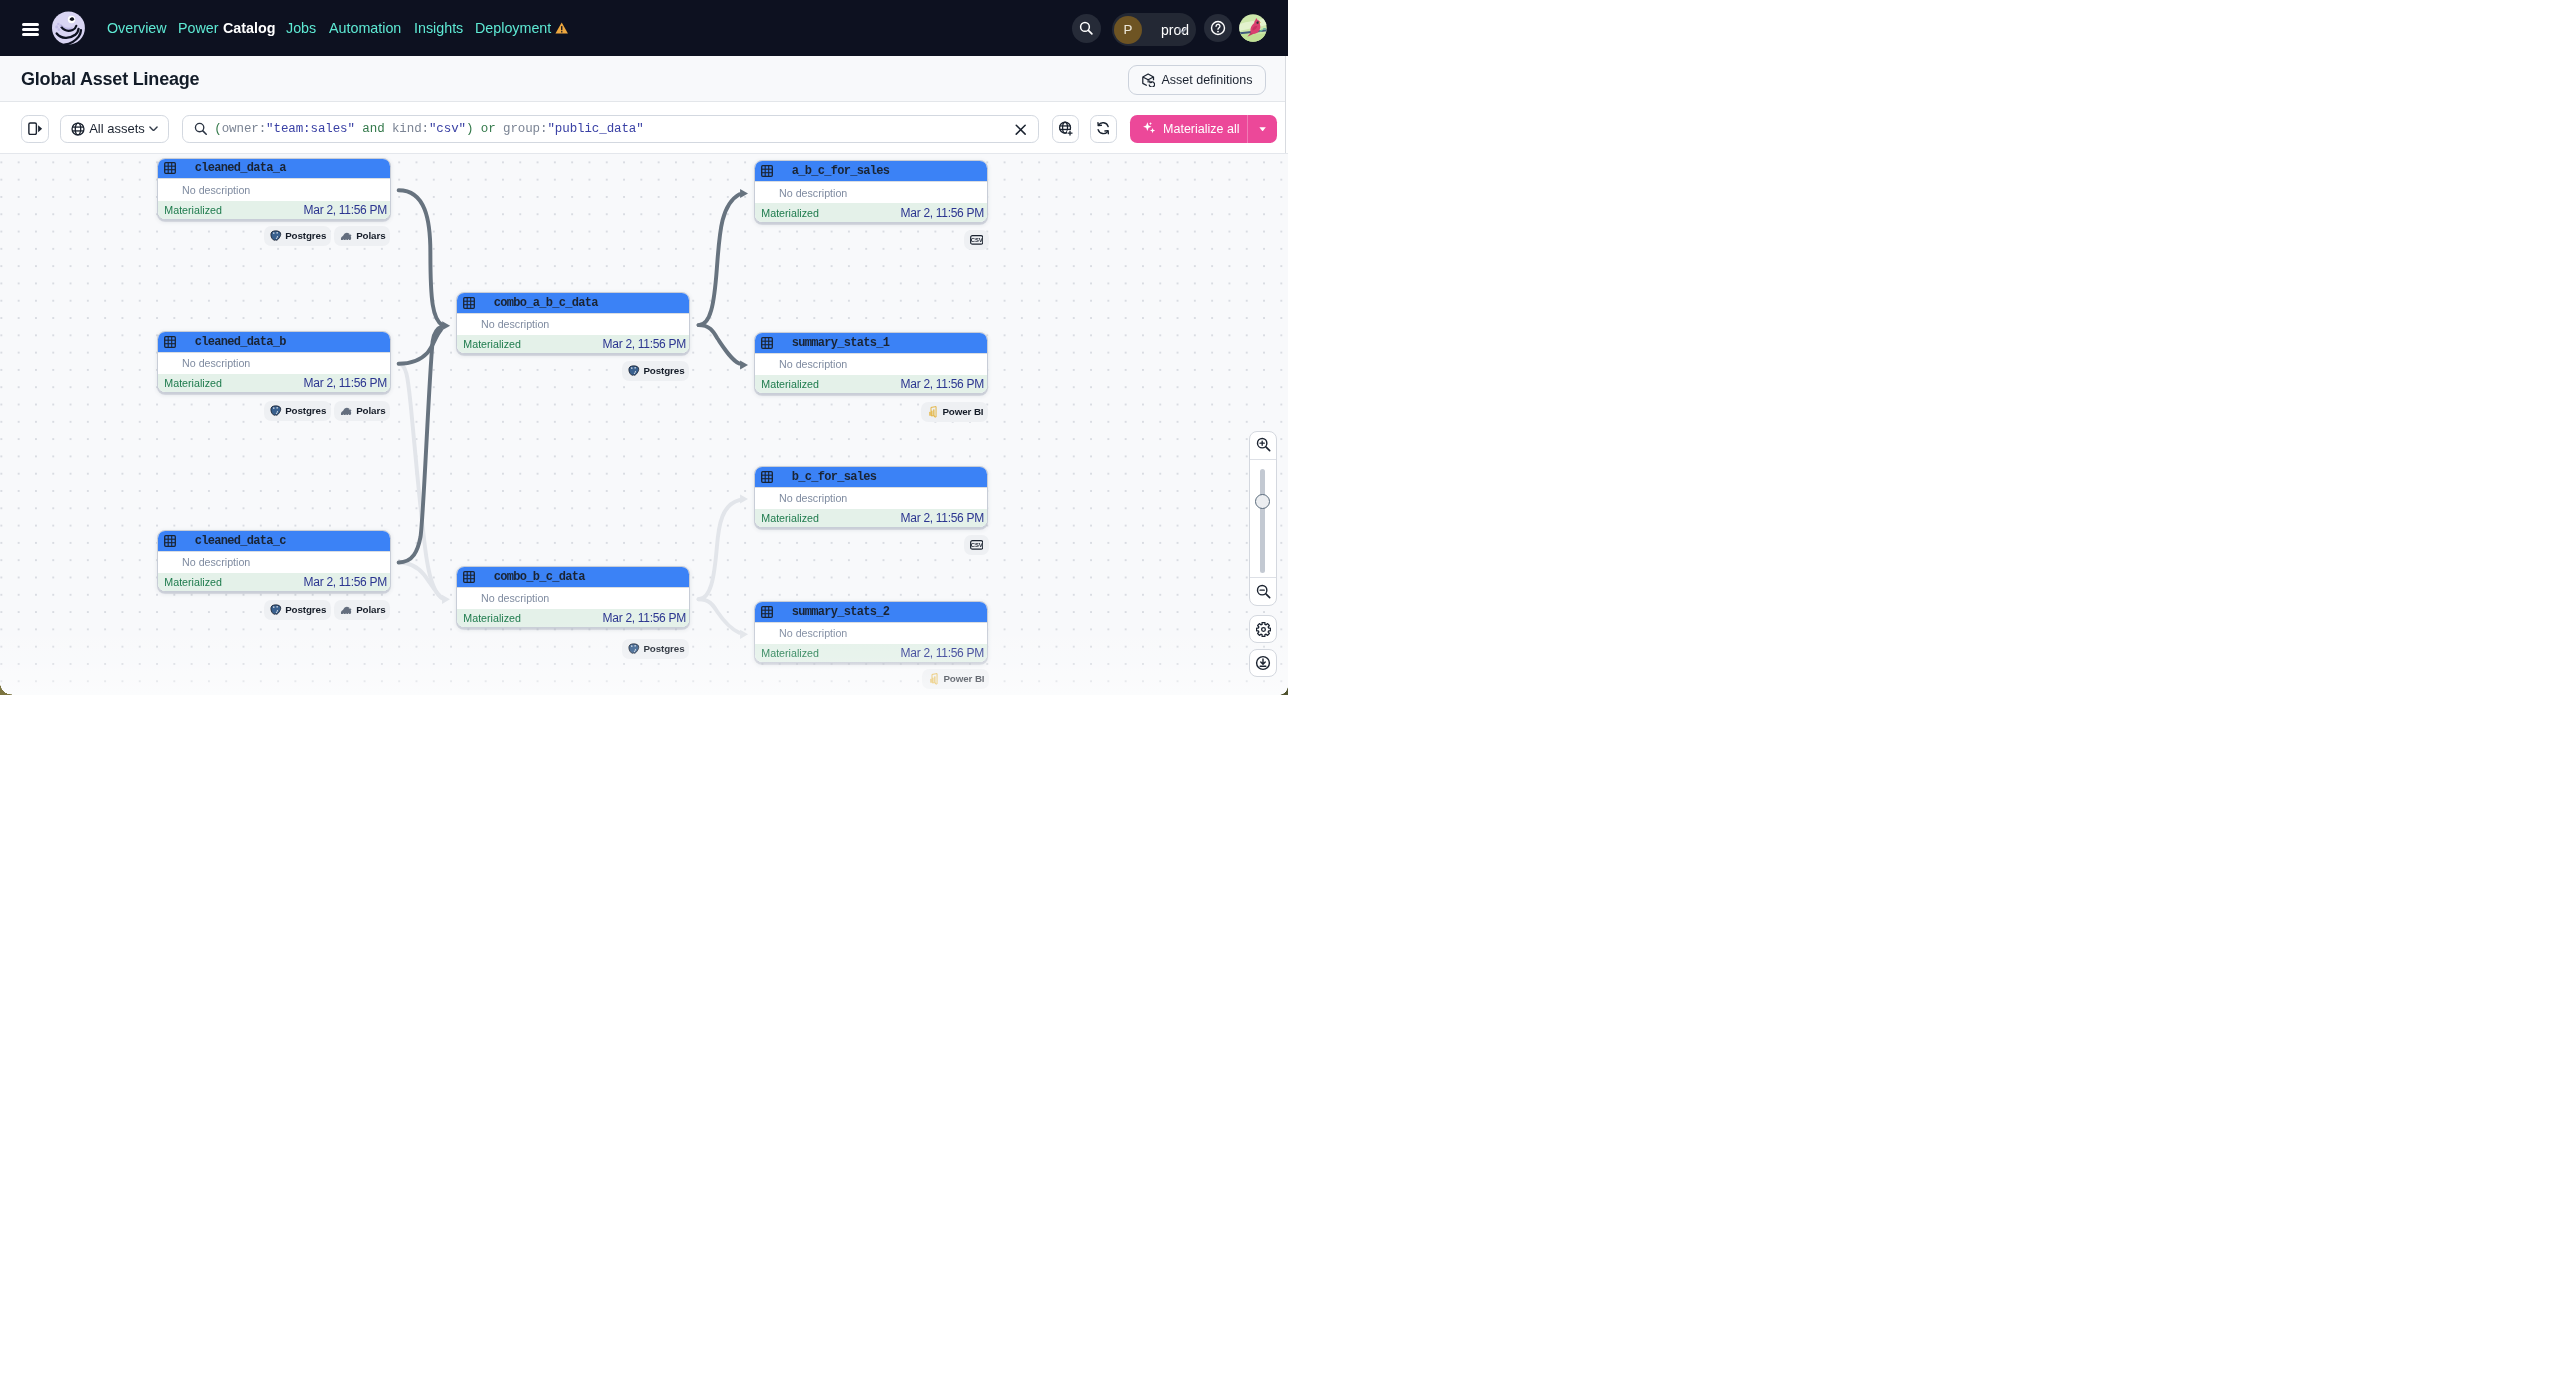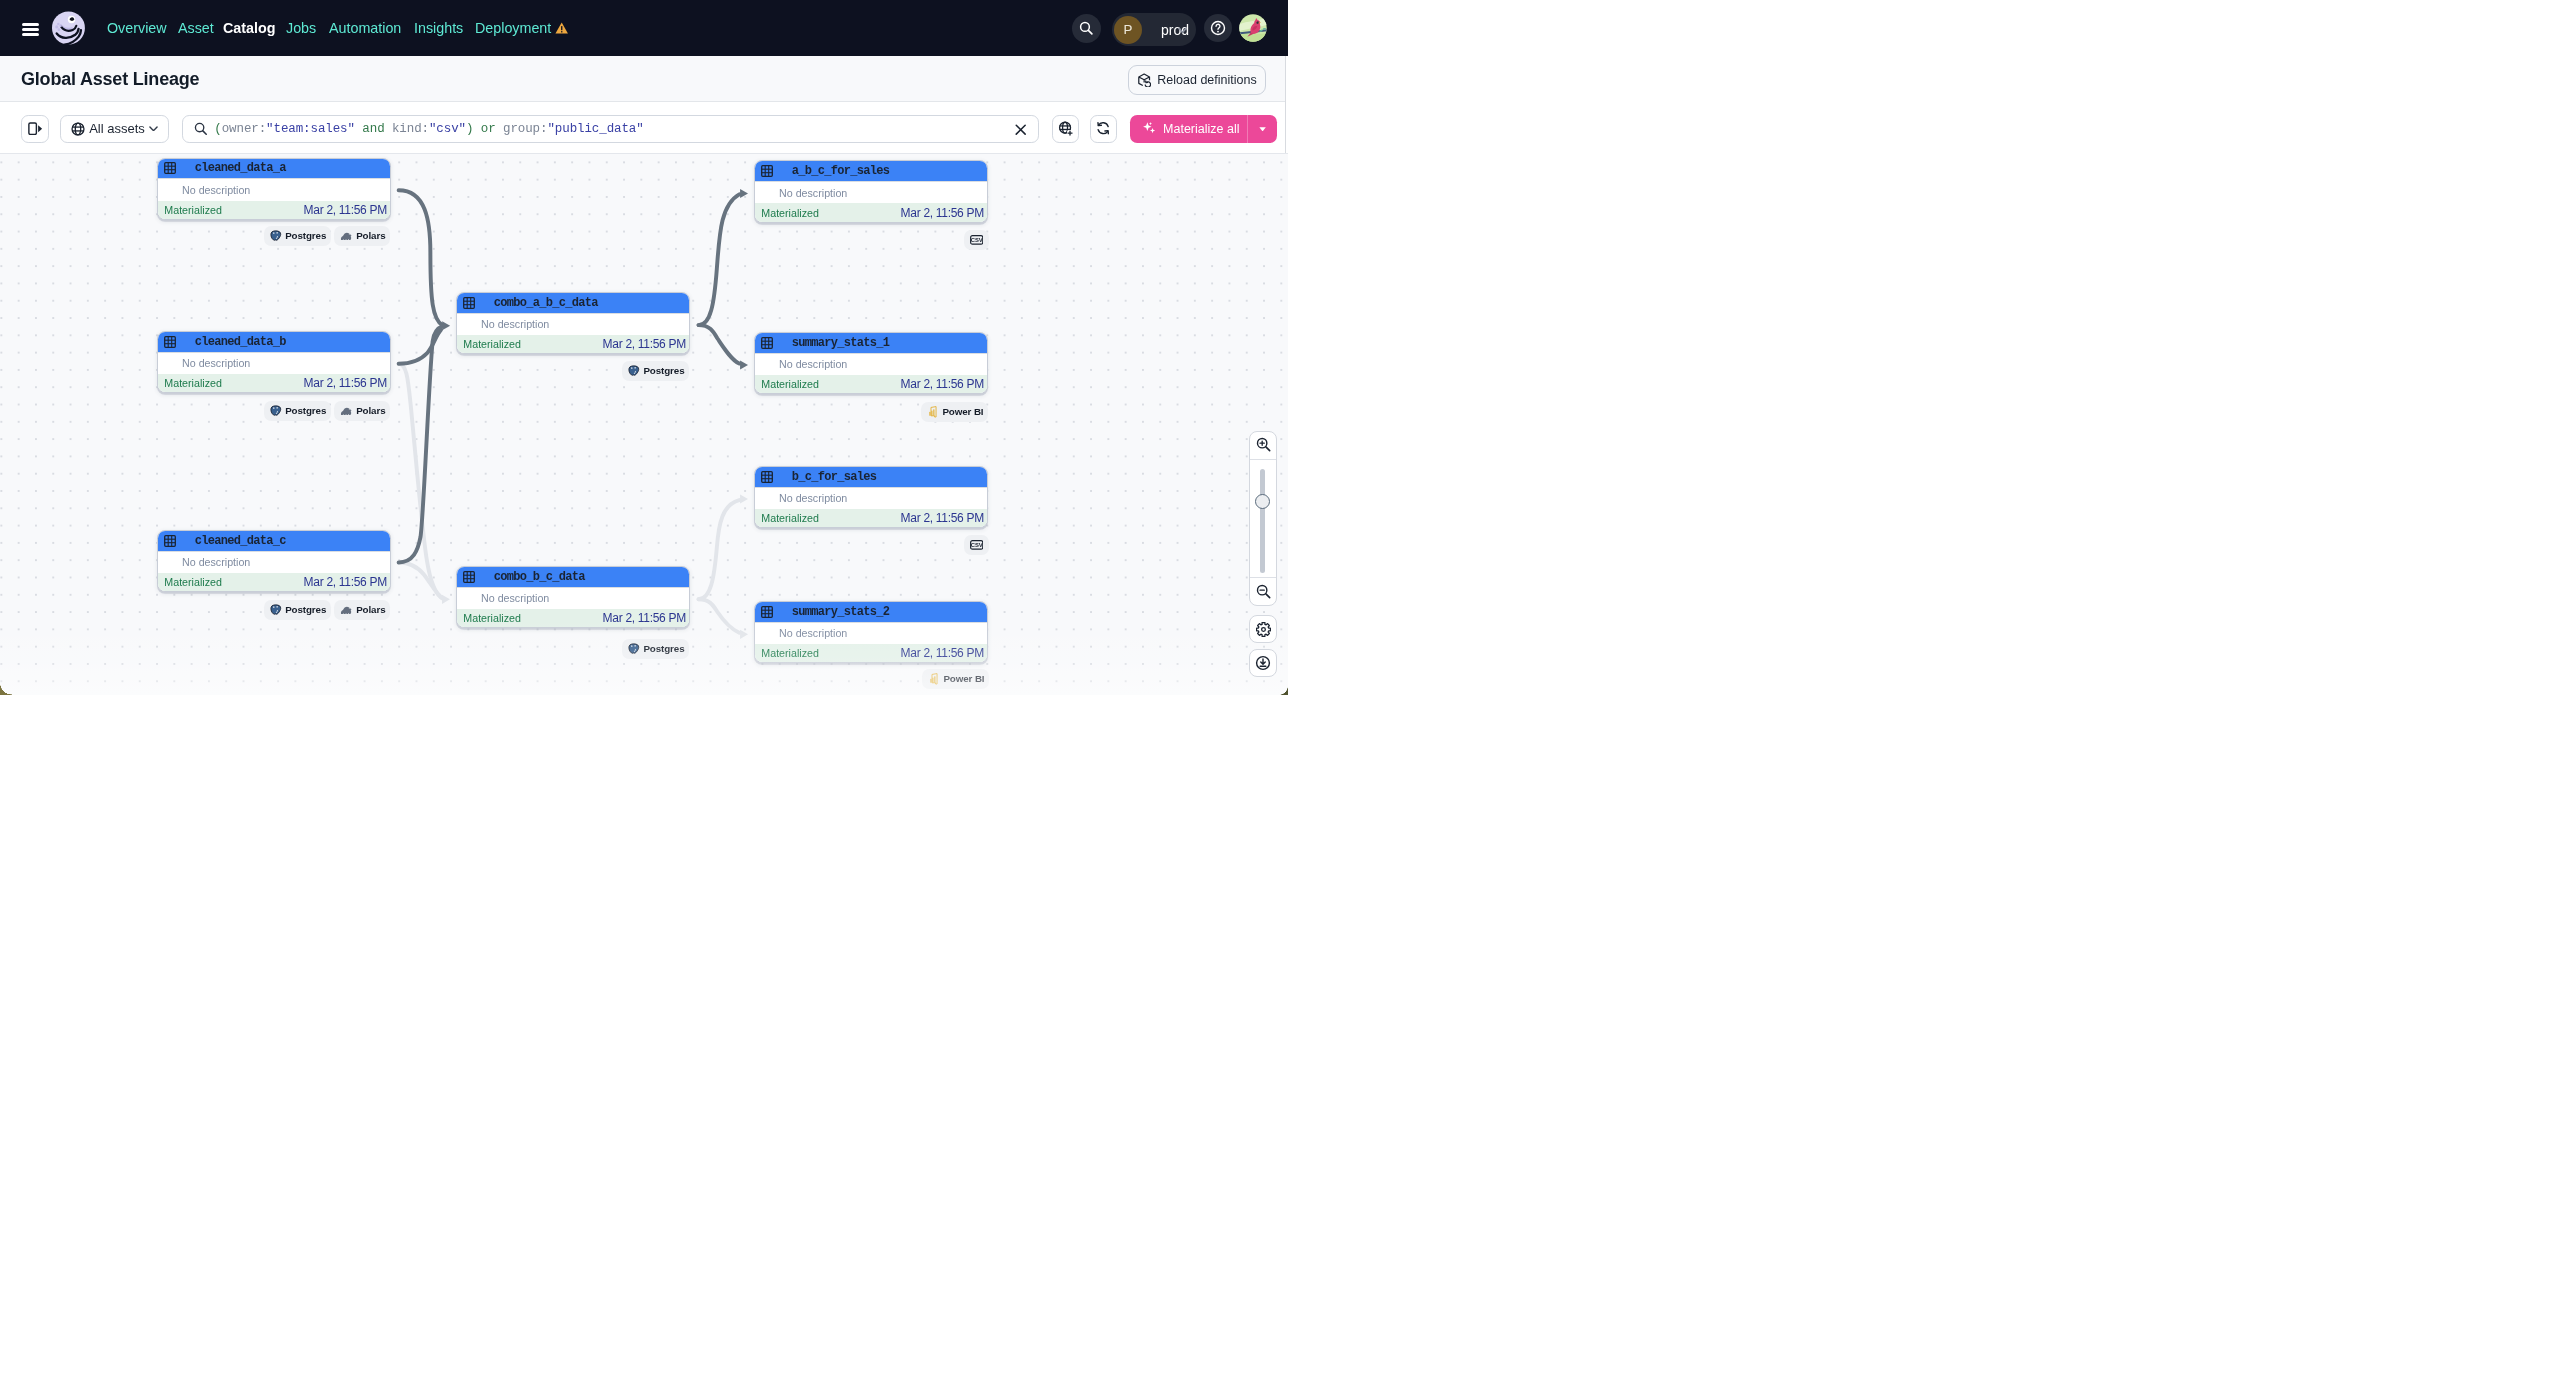--- a/index.html
+++ b/index.html
@@ -68,21 +68,21 @@
     <path d="M8.5 27 C13.5 33 22 33.5 29 28.5 C31 27 32.3 24.8 32.7 22" fill="none" stroke="#0d1120" stroke-width="2.6" stroke-linecap="round"></path>
     <path d="M17 39.5 C23.5 38.5 29 35.5 32.8 30.5 C34.3 28.5 35.2 26 35.3 23.5" fill="none" stroke="#0d1120" stroke-width="2.6" stroke-linecap="round"></path>
     <circle cx="24.9" cy="11.6" r="4.1" fill="#fff"></circle>
     <path d="M22.8 12.2 a2.6 2.6 0 0 1 4.8 -1.7 c0.3 0.5 0.4 1.1 0.2 1.7 l-2.4 1 Z" fill="#11141f"></path>
     <circle cx="10.3" cy="16.5" r="1.4" fill="#c3bde9"></circle>
     <circle cx="8.6" cy="19.8" r="1.8" fill="#c3bde9"></circle>
     <circle cx="11" cy="22.8" r="1.5" fill="#c3bde9"></circle>
     <circle cx="13" cy="19.2" r="1.1" fill="#c3bde9"></circle>
   </svg>
   <div class="navlink" style="left:107px">Overview</div>
-  <div class="navlink" style="left:178px">Asset</div>
+  <div class="navlink" style="left:178px">Power</div>
   <div class="navlink active" style="left:223px">Catalog</div>
   <div class="navlink" style="left:286px">Jobs</div>
   <div class="navlink" style="left:329px">Automation</div>
   <div class="navlink" style="left:414px">Insights</div>
   <div class="navlink" style="left:475px">Deployment</div>
   <svg class="abs" style="left:555px;top:21.5px" width="13.4" height="12.5" viewBox="0 0 15 14">
     <path d="M7.5 0.5 L14.5 13 L0.5 13 Z" fill="#eda73f"></path>
     <rect x="6.8" y="4.6" width="1.5" height="4.6" fill="#0d1120"></rect>
     <rect x="6.8" y="10.2" width="1.5" height="1.5" fill="#0d1120"></rect>
   </svg>
@@ -130,21 +130,21 @@
 </div>
 
 <div class="pagehead">
   <div class="ptitle">Global Asset Lineage</div>
   <div class="reloadbtn">
     <svg width="14.3" height="14.3" viewBox="0 0 16 16">
       <path d="M8 1.2 L14 4.4 L14 8 M14 4.4 L8 7.6 L2 4.4 L8 1.2 Z M2 4.4 L2 11.6 L6.5 14 M8 7.6 L8 10.5" fill="none" stroke="#1b2330" stroke-width="1.4" stroke-linejoin="round"></path>
       <path d="M9.2 12.8 a3 3 0 1 0 1-2.2" fill="none" stroke="#1b2330" stroke-width="1.4"></path>
       <path d="M9.6 8.4 L10 10.8 L12.3 10.4" fill="none" stroke="#1b2330" stroke-width="1.4" stroke-linejoin="round"></path>
     </svg>
-    <span>Reload definitions</span>
+    <span>Asset definitions</span>
   </div>
 </div>
 
 <div class="toolbar">
   <div class="tbtn" style="left:21px;width:28px;">
     <svg width="15" height="13.4" viewBox="0 0 17 15">
       <rect x="1" y="1" width="8.5" height="13" rx="1.6" fill="none" stroke="#1b2330" stroke-width="1.6"></rect>
       <path d="M11.5 3.5 L16 7.5 L11.5 11.5 Z" fill="#1b2330"></path>
     </svg>
   </div>

